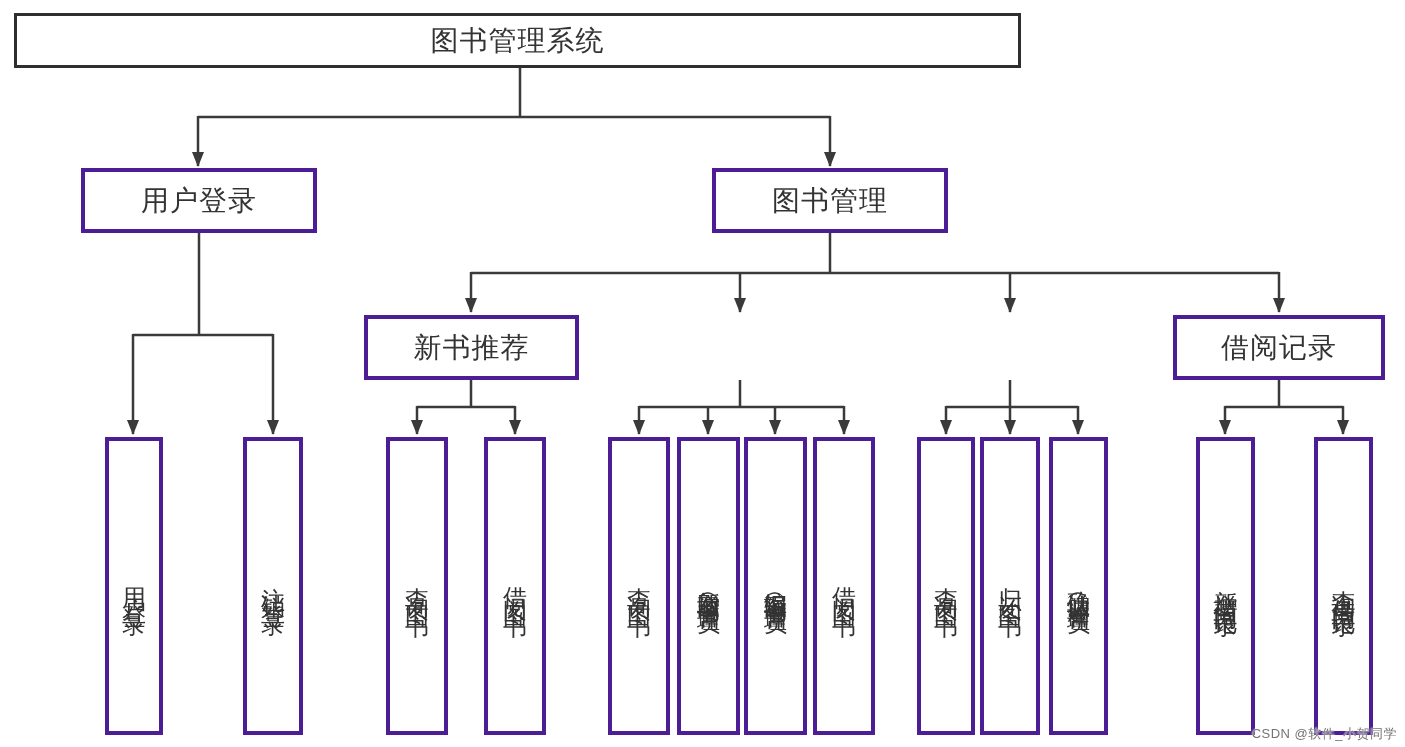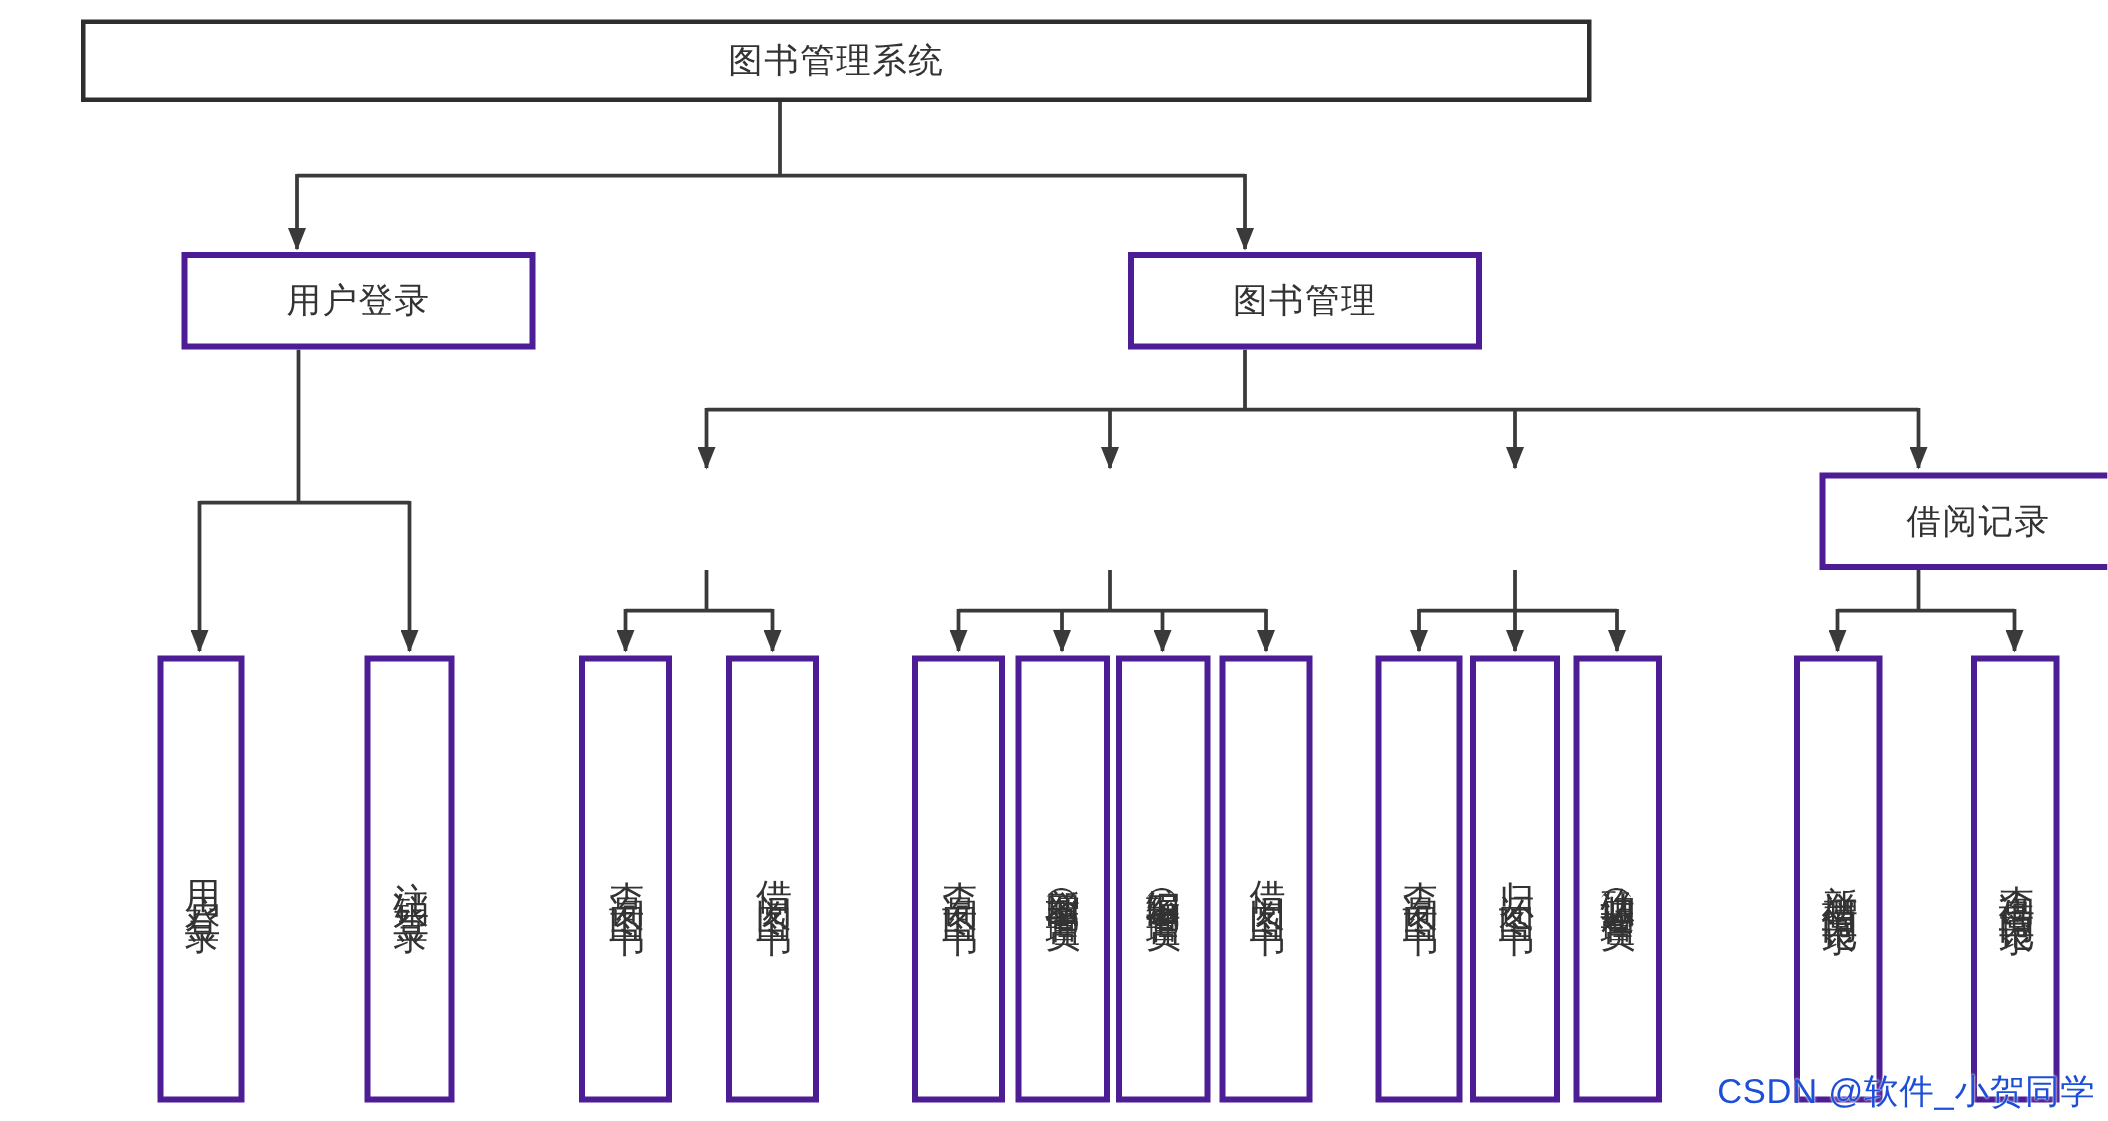--- a/index.html
+++ b/index.html
@@ -20,38 +20,38 @@
   .box {
     position: absolute;
     box-sizing: border-box;
     border: 4px solid #4c1d95;
     background: #ffffff;
     display: flex;
     align-items: center;
     justify-content: center;
     color: #333333;
   }
-  .hbox { font-size: 23px; letter-spacing: 1px; white-space: nowrap; margin-left: 40px; }
+  .hbox { font-size: 28px; letter-spacing: 1px; white-space: nowrap; }
   .root-box { border-width: 3px; border-color: #2e2e2e; }
   .vbox span {
     writing-mode: vertical-rl;
     text-orientation: mixed;
     font-size: 24px;
     color: #333333;
     line-height: 1;
   }
   .sp4 { letter-spacing: 9px; }
   .sp6 { letter-spacing: 5px; }
   .sp9 { letter-spacing: 3px; font-size: 23px !important; }
   .watermark {
     position: absolute;
     right: 8px;
     bottom: 4px;
-    font-size: 23px;
-    color: #1d4ed8;
+    font-size: 13px;
+    color: #737373;
     letter-spacing: 0.5px;
     white-space: nowrap;
     text-shadow: 0 0 2px #ffffff, 0 0 1px #ffffff;
   }
 </style>
 </head>
 <body>
 
 <div id="stage">
 
@@ -96,20 +96,21 @@
       <line x1="1225" y1="406" x2="1225" y2="434" marker-end="url(#arrow)"></line>
       <line x1="1343" y1="406" x2="1343" y2="434" marker-end="url(#arrow)"></line>
     </g>
   </svg>
 
   <div class="box hbox root-box" style="left:14px; top:13px; width:1007px; height:55px;">图书管理系统</div>
 
   <div class="box hbox" style="left:81px; top:168px; width:236px; height:65px;">用户登录</div>
   <div class="box hbox" style="left:712px; top:168px; width:236px; height:65px;">图书管理</div>
 
+  <div class="box hbox" style="left:364px; top:315px; width:215px; height:65px;">新书推荐</div>
   <div class="box hbox" style="left:1173px; top:315px; width:212px; height:65px;font-family:Liberation Serif, serif;">借阅记录</div>
 
   <div class="box vbox" style="left:105px; top:437px; width:58px; height:298px;">
     <span class="sp4">用户登录</span>
   </div>
   <div class="box vbox" style="left:243px; top:437px; width:60px; height:298px;">
     <span class="sp4">注销登录</span>
   </div>
 
   <div class="box vbox" style="left:386px; top:437px; width:62px; height:298px;">

